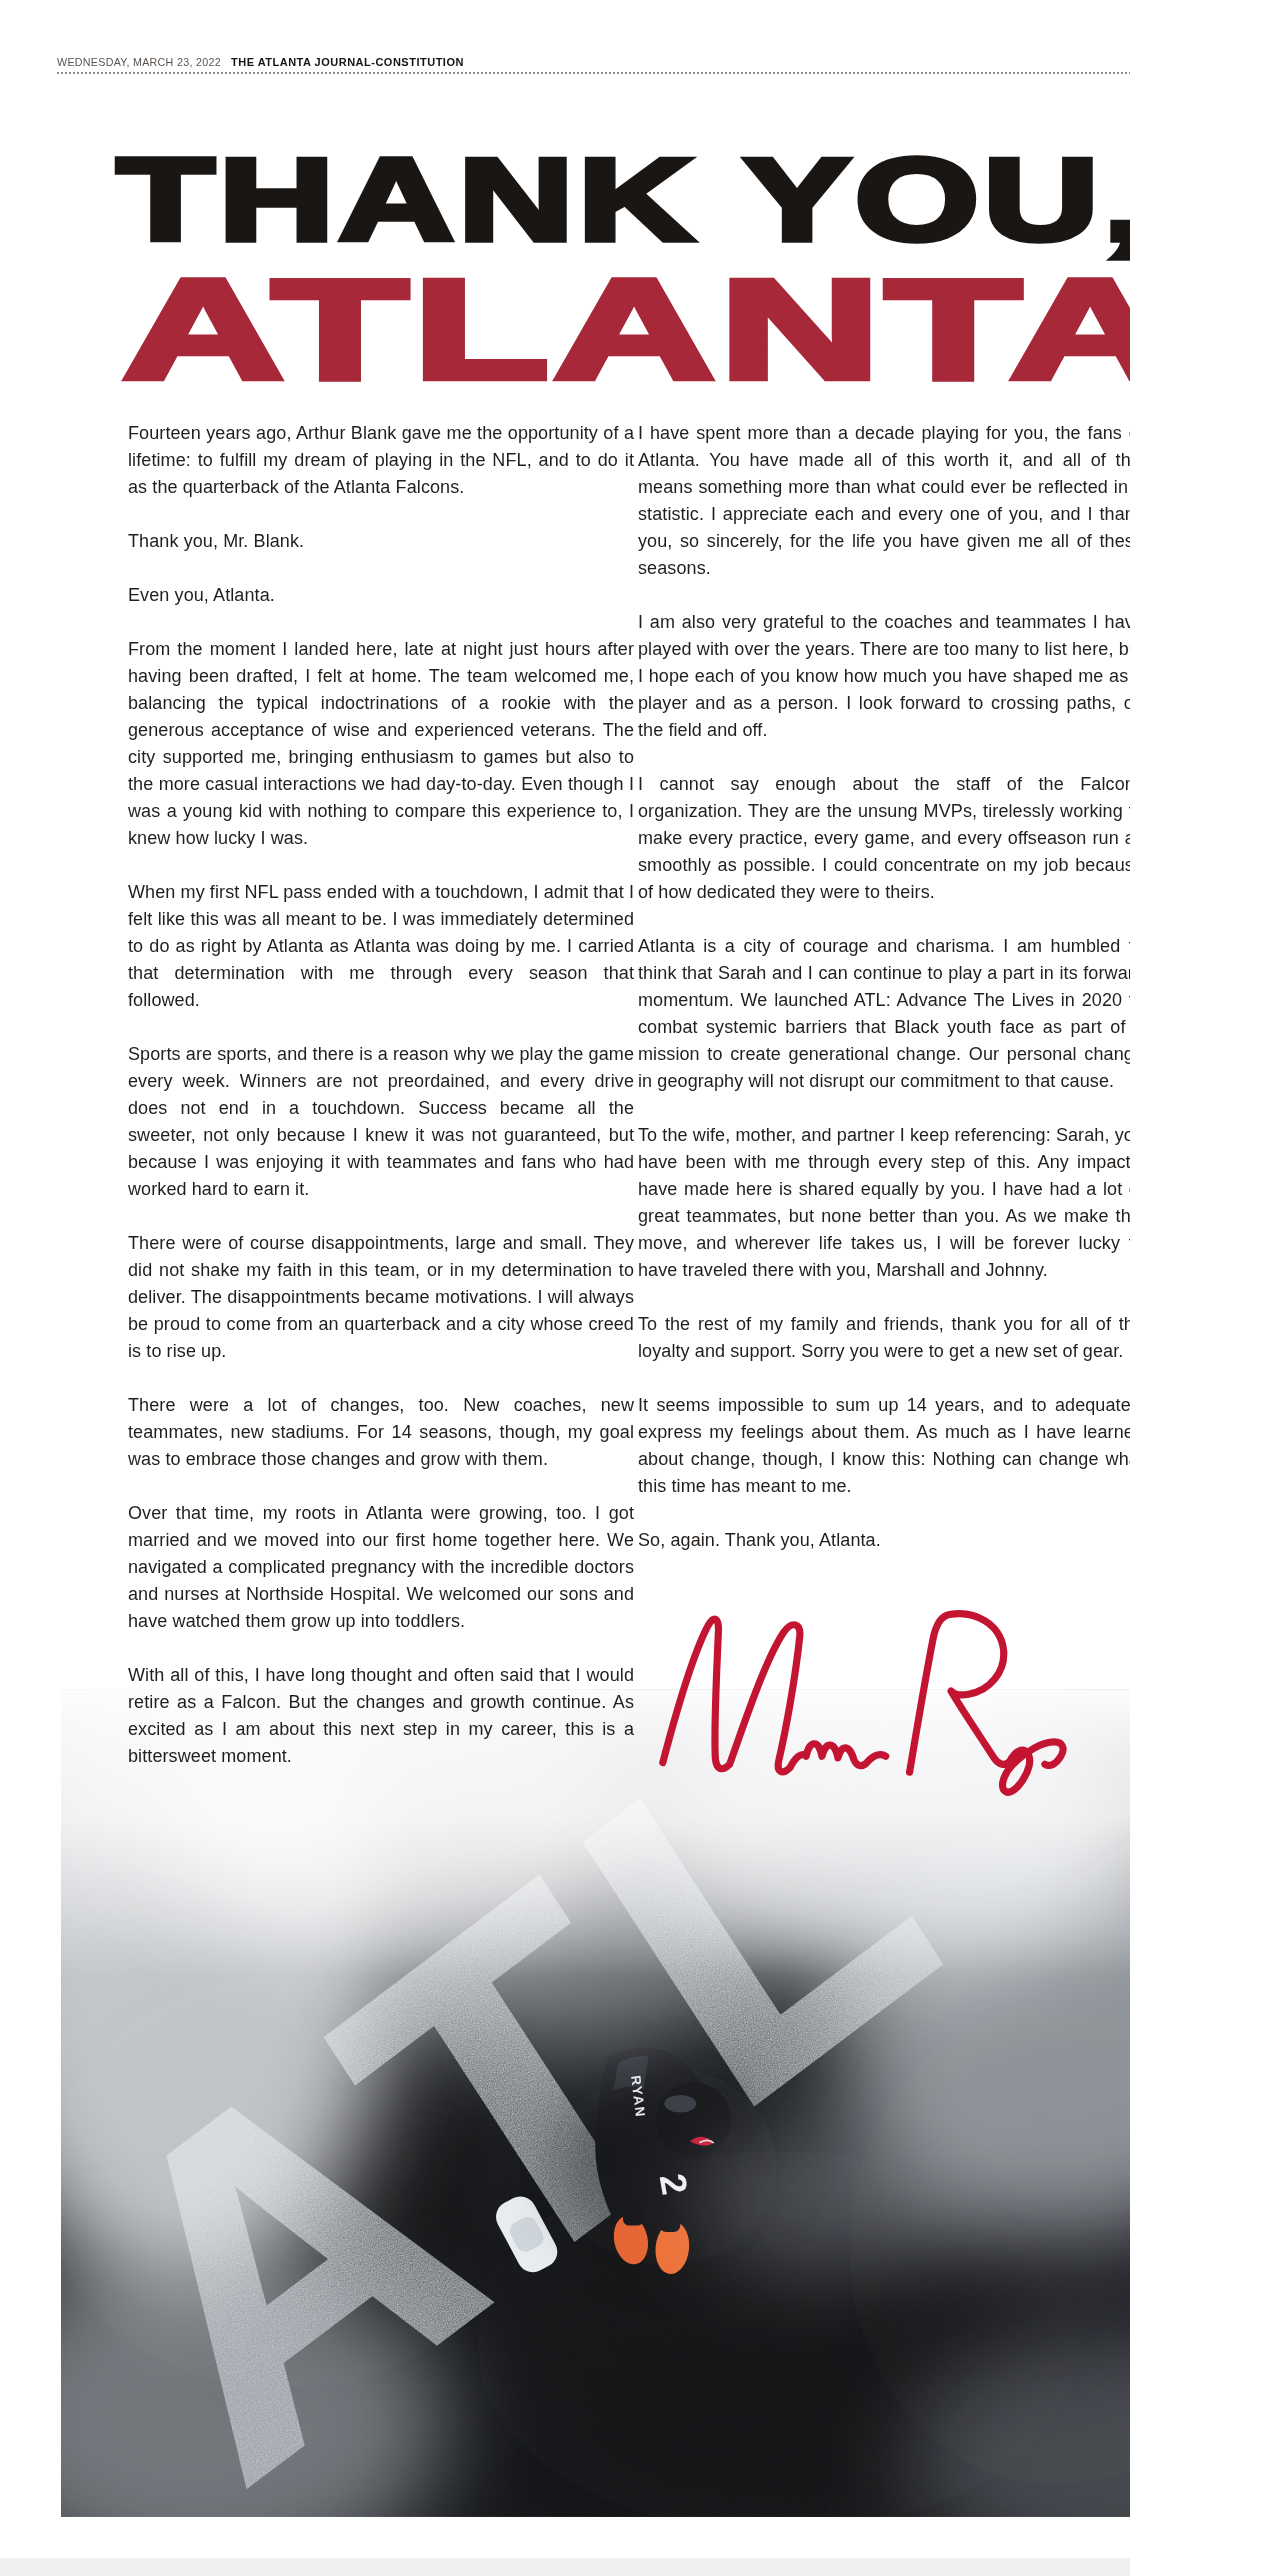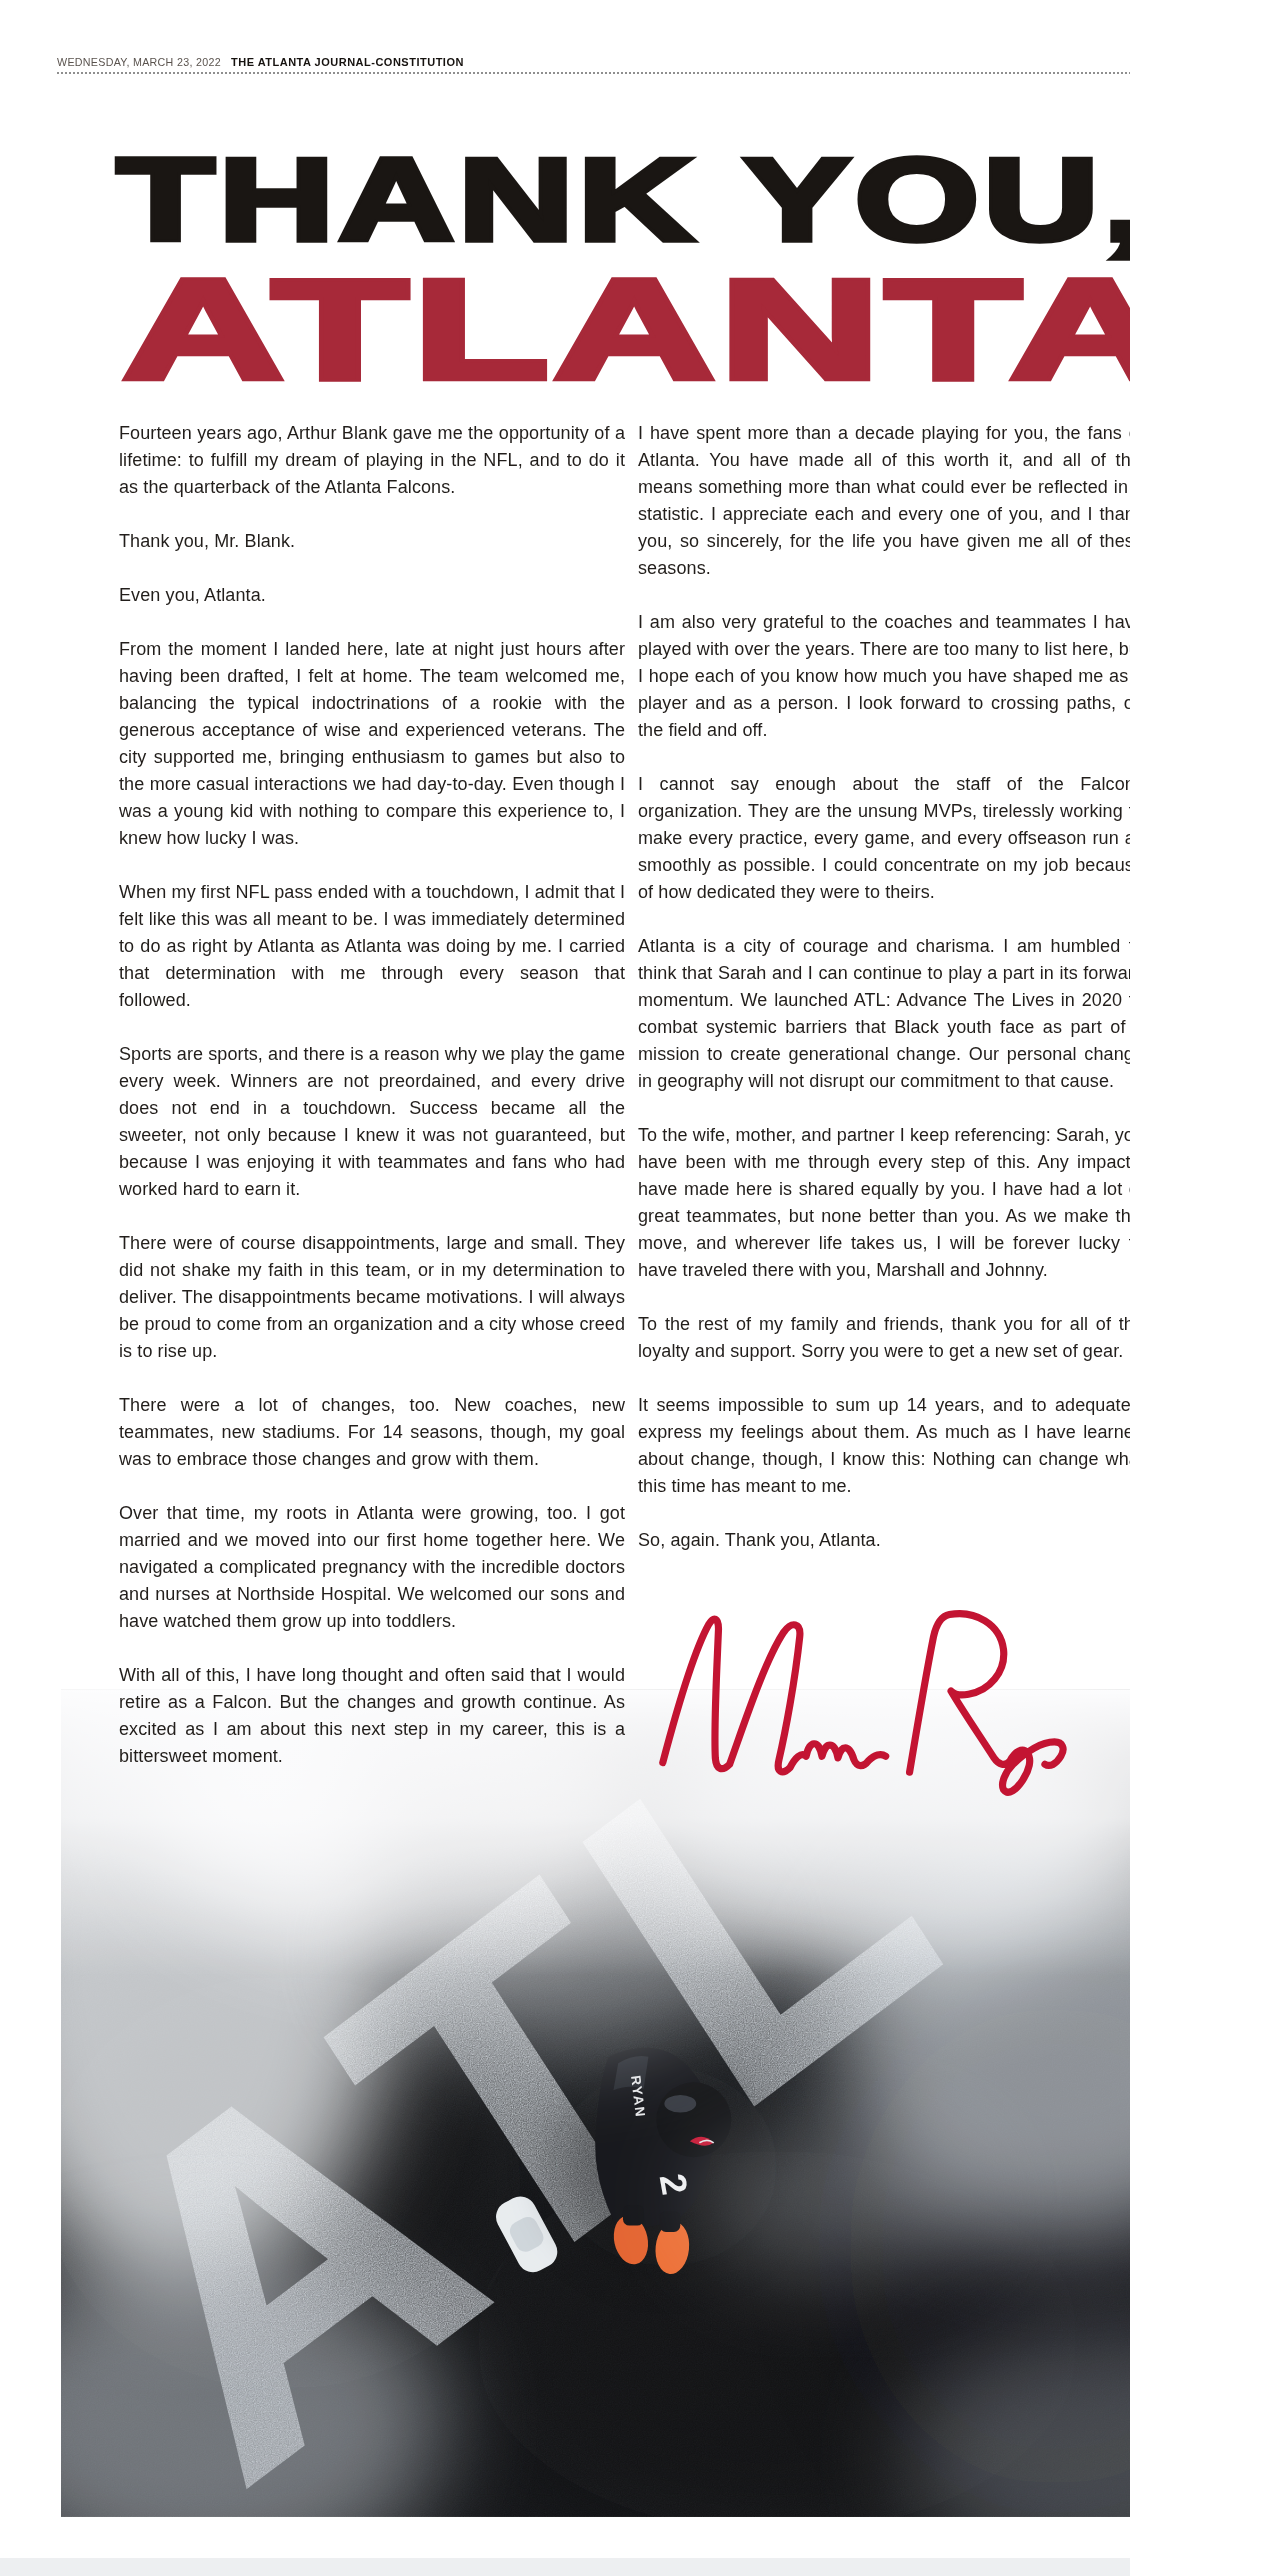--- a/index.html
+++ b/index.html
@@ -17,21 +17,21 @@
   
   .hl { position:absolute; }
   .hl text { font-family:"Liberation Sans", sans-serif; font-weight:700; paint-order:stroke; }
   #hl1 { left:112px; top:143px; }
   #hl2 { left:118px; top:260px; }
 
   
   .col { position:absolute; top:420px; width:506px; font-size:18px; line-height:27px;
          color:#221e1b; text-align:justify; letter-spacing:0.1px; }
   .col p { margin:0 0 27px 0; }
-  .col-left { left:119px; }
+  .col-left { left:128px; }
   .col-right { left:638px; }
 
   
   .sig { position:absolute; left:658px; top:1605px; }
   .sig path { fill:none; stroke-linecap:round; stroke-linejoin:round; }
 
   
   .photo { position:absolute; left:61px; top:1689px; width:1155px; height:828px; }
   .photo svg { display:block; }
   .photo text { font-family:"Liberation Sans", sans-serif; }
@@ -137,21 +137,21 @@
     </svg>
   </div>
 
   <div class="col col-left">
     <p>Fourteen years ago, Arthur Blank gave me the opportunity of a lifetime: to fulfill my dream of playing in the NFL, and to do it as the quarterback of the Atlanta Falcons.</p>
     <p>Thank you, Mr. Blank.</p>
     <p>Even you, Atlanta.</p>
     <p>From the moment I landed here, late at night just hours after having been drafted, I felt at home. The team welcomed me, balancing the typical indoctrinations of a rookie with the generous acceptance of wise and experienced veterans. The city supported me, bringing enthusiasm to games but also to the more casual interactions we had day-to-day. Even though I was a young kid with nothing to compare this experience to, I knew how lucky I was.</p>
     <p>When my first NFL pass ended with a touchdown, I admit that I felt like this was all meant to be. I was immediately determined to do as right by Atlanta as Atlanta was doing by me. I carried that determination with me through every season that followed.</p>
     <p>Sports are sports, and there is a reason why we play the game every week. Winners are not preordained, and every drive does not end in a touchdown. Success became all the sweeter, not only because I knew it was not guaranteed, but because I was enjoying it with teammates and fans who had worked hard to earn it.</p>
-    <p>There were of course disappointments, large and small. They did not shake my faith in this team, or in my determination to deliver. The disappointments became motivations. I will always be proud to come from an organization and a city whose creed is to rise up.</p>
+    <p>There were of course disappointments, large and small. They did not shake my faith in this team, or in my determination to deliver. The disappointments became motivations. I will always be proud to come from an quarterback and a city whose creed is to rise up.</p>
     <p>There were a lot of changes, too. New coaches, new teammates, new stadiums. For 14 seasons, though, my goal was to embrace those changes and grow with them.</p>
     <p>Over that time, my roots in Atlanta were growing, too. I got married and we moved into our first home together here. We navigated a complicated pregnancy with the incredible doctors and nurses at Northside Hospital. We welcomed our sons and have watched them grow up into toddlers.</p>
     <p>With all of this, I have long thought and often said that I would retire as a Falcon. But the changes and growth continue. As excited as I am about this next step in my career, this is a bittersweet moment.</p>
   </div>
 
   <div class="col col-right">
     <p>I have spent more than a decade playing for you, the fans of Atlanta. You have made all of this worth it, and all of this means something more than what could ever be reflected in a statistic. I appreciate each and every one of you, and I thank you, so sincerely, for the life you have given me all of these seasons.</p>
     <p>I am also very grateful to the coaches and teammates I have played with over the years. There are too many to list here, but I hope each of you know how much you have shaped me as a player and as a person. I look forward to crossing paths, on the field and off.</p>
     <p>I cannot say enough about the staff of the Falcons organization. They are the unsung MVPs, tirelessly working to make every practice, every game, and every offseason run as smoothly as possible. I could concentrate on my job because of how dedicated they were to theirs.</p>
     <p>Atlanta is a city of courage and charisma. I am humbled to think that Sarah and I can continue to play a part in its forward momentum. We launched ATL: Advance The Lives in 2020 to combat systemic barriers that Black youth face as part of a mission to create generational change. Our personal change in geography will not disrupt our commitment to that cause.</p>

